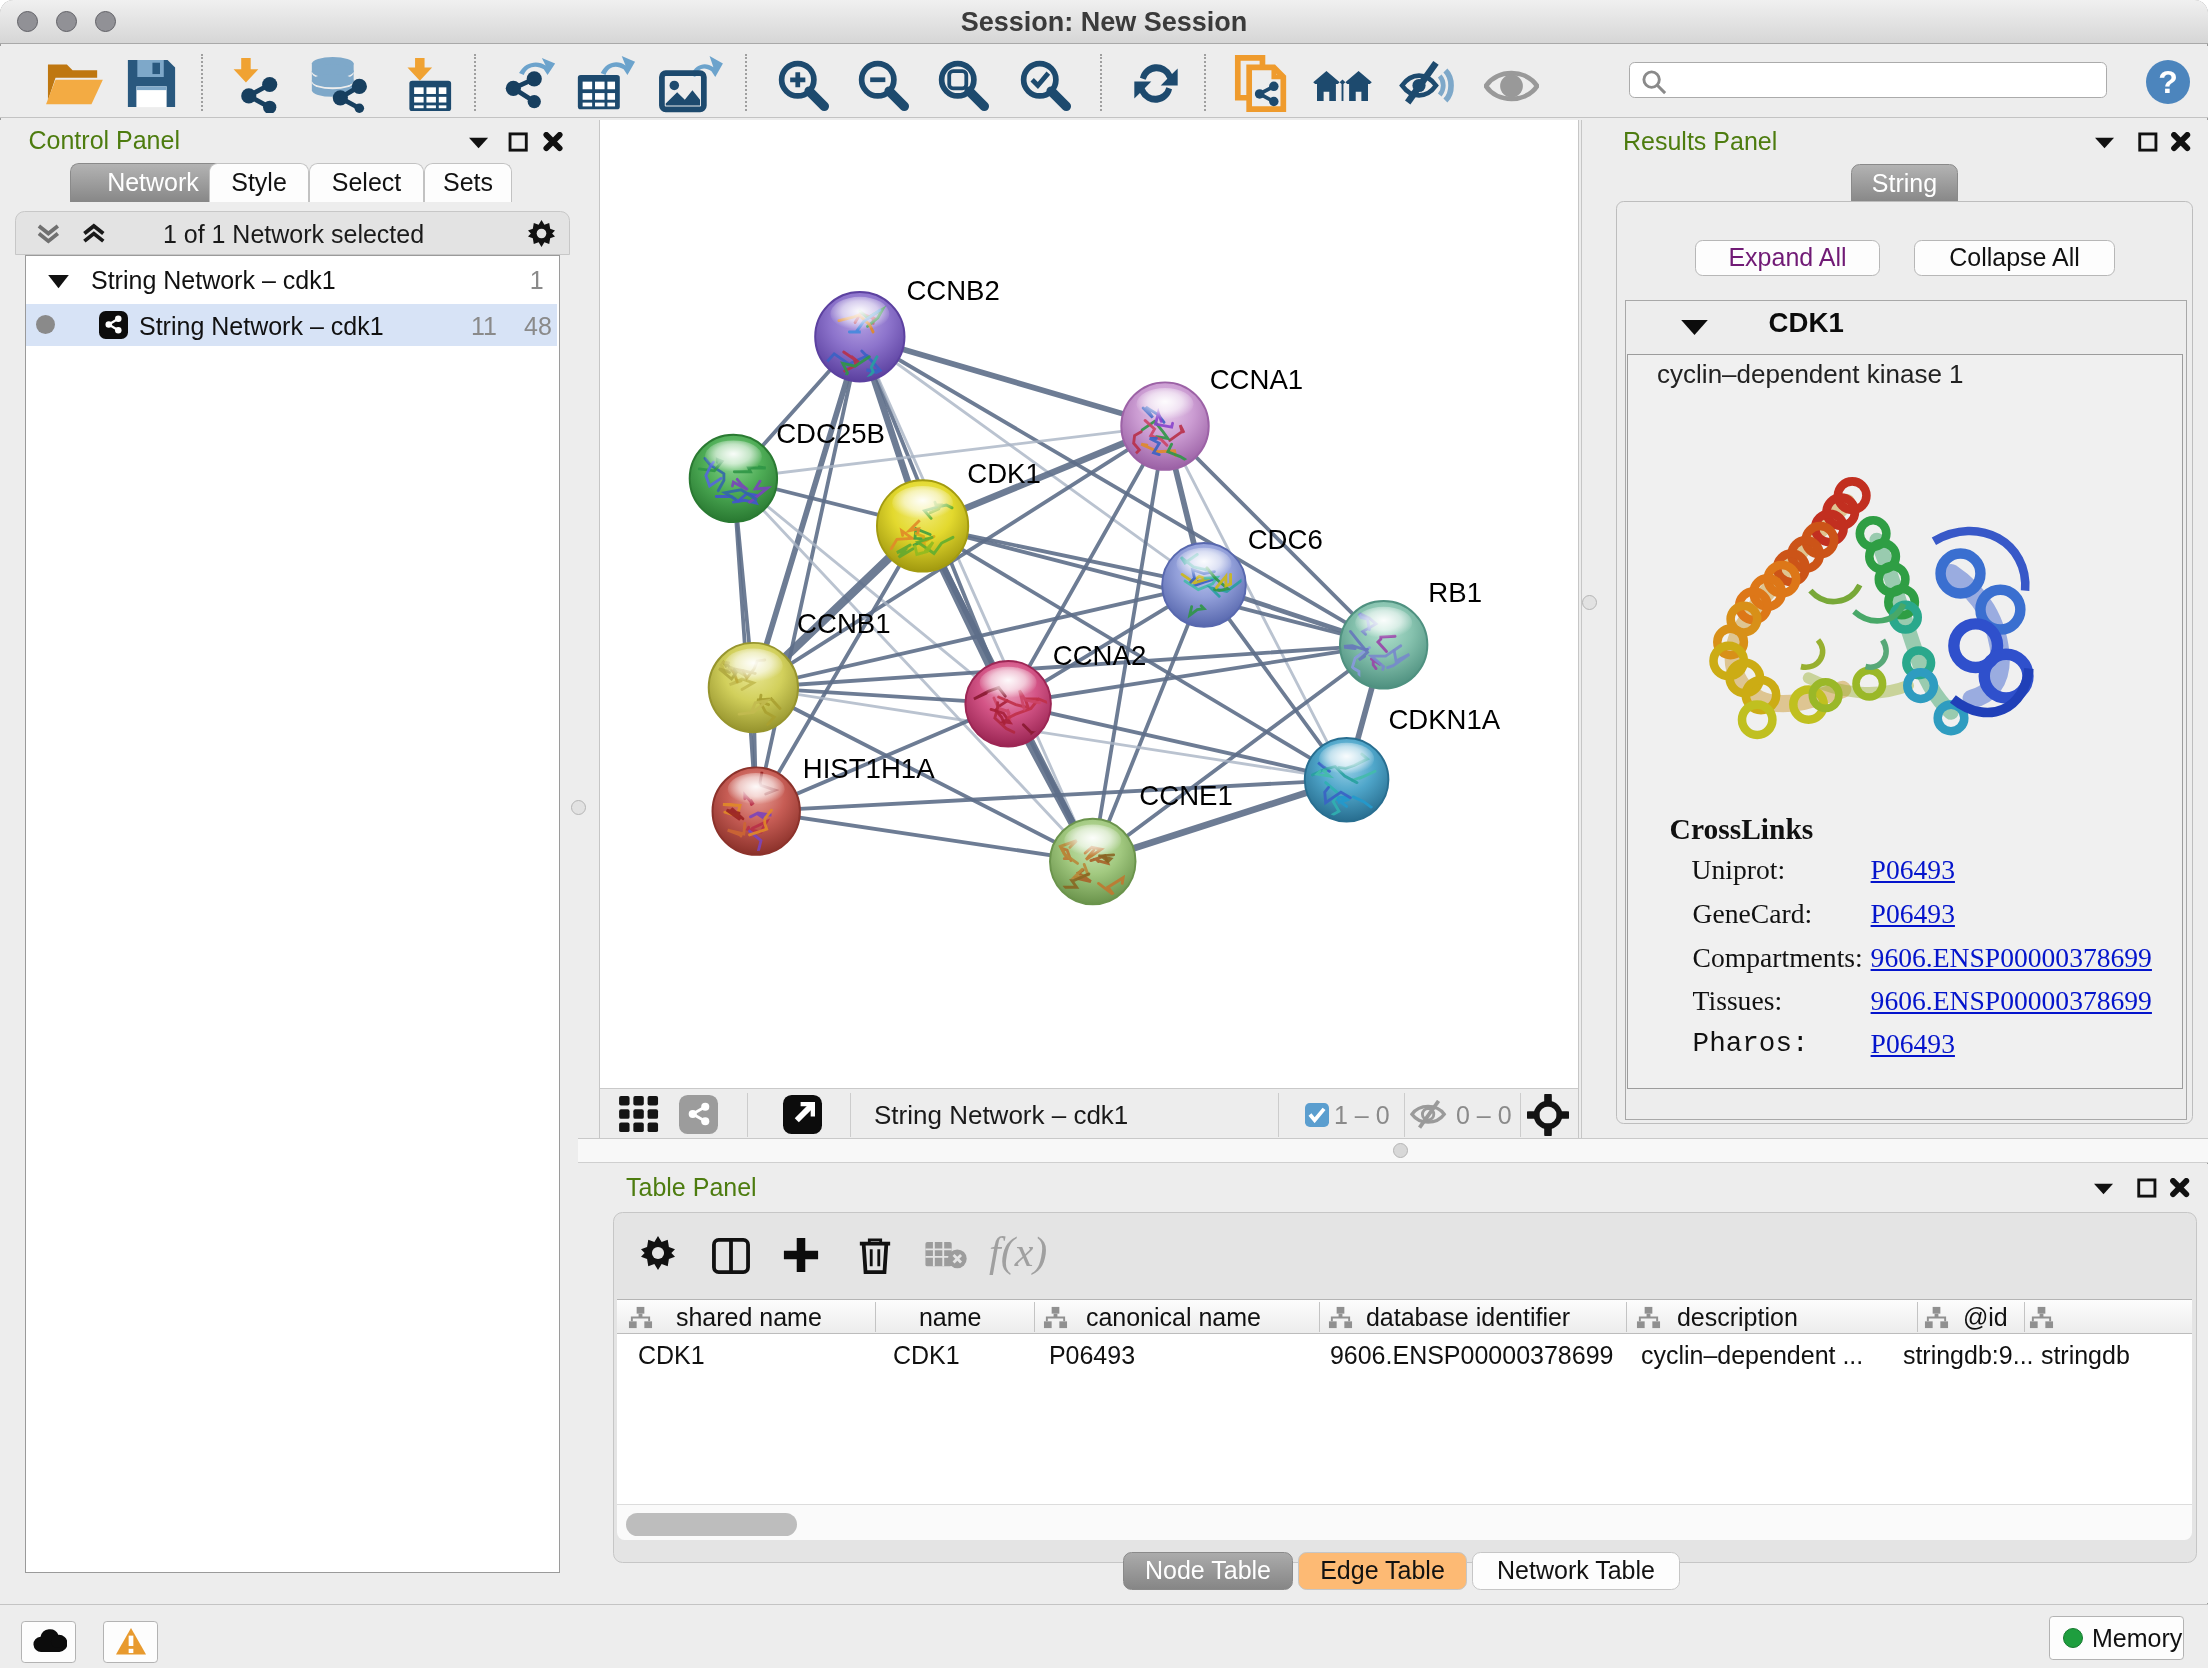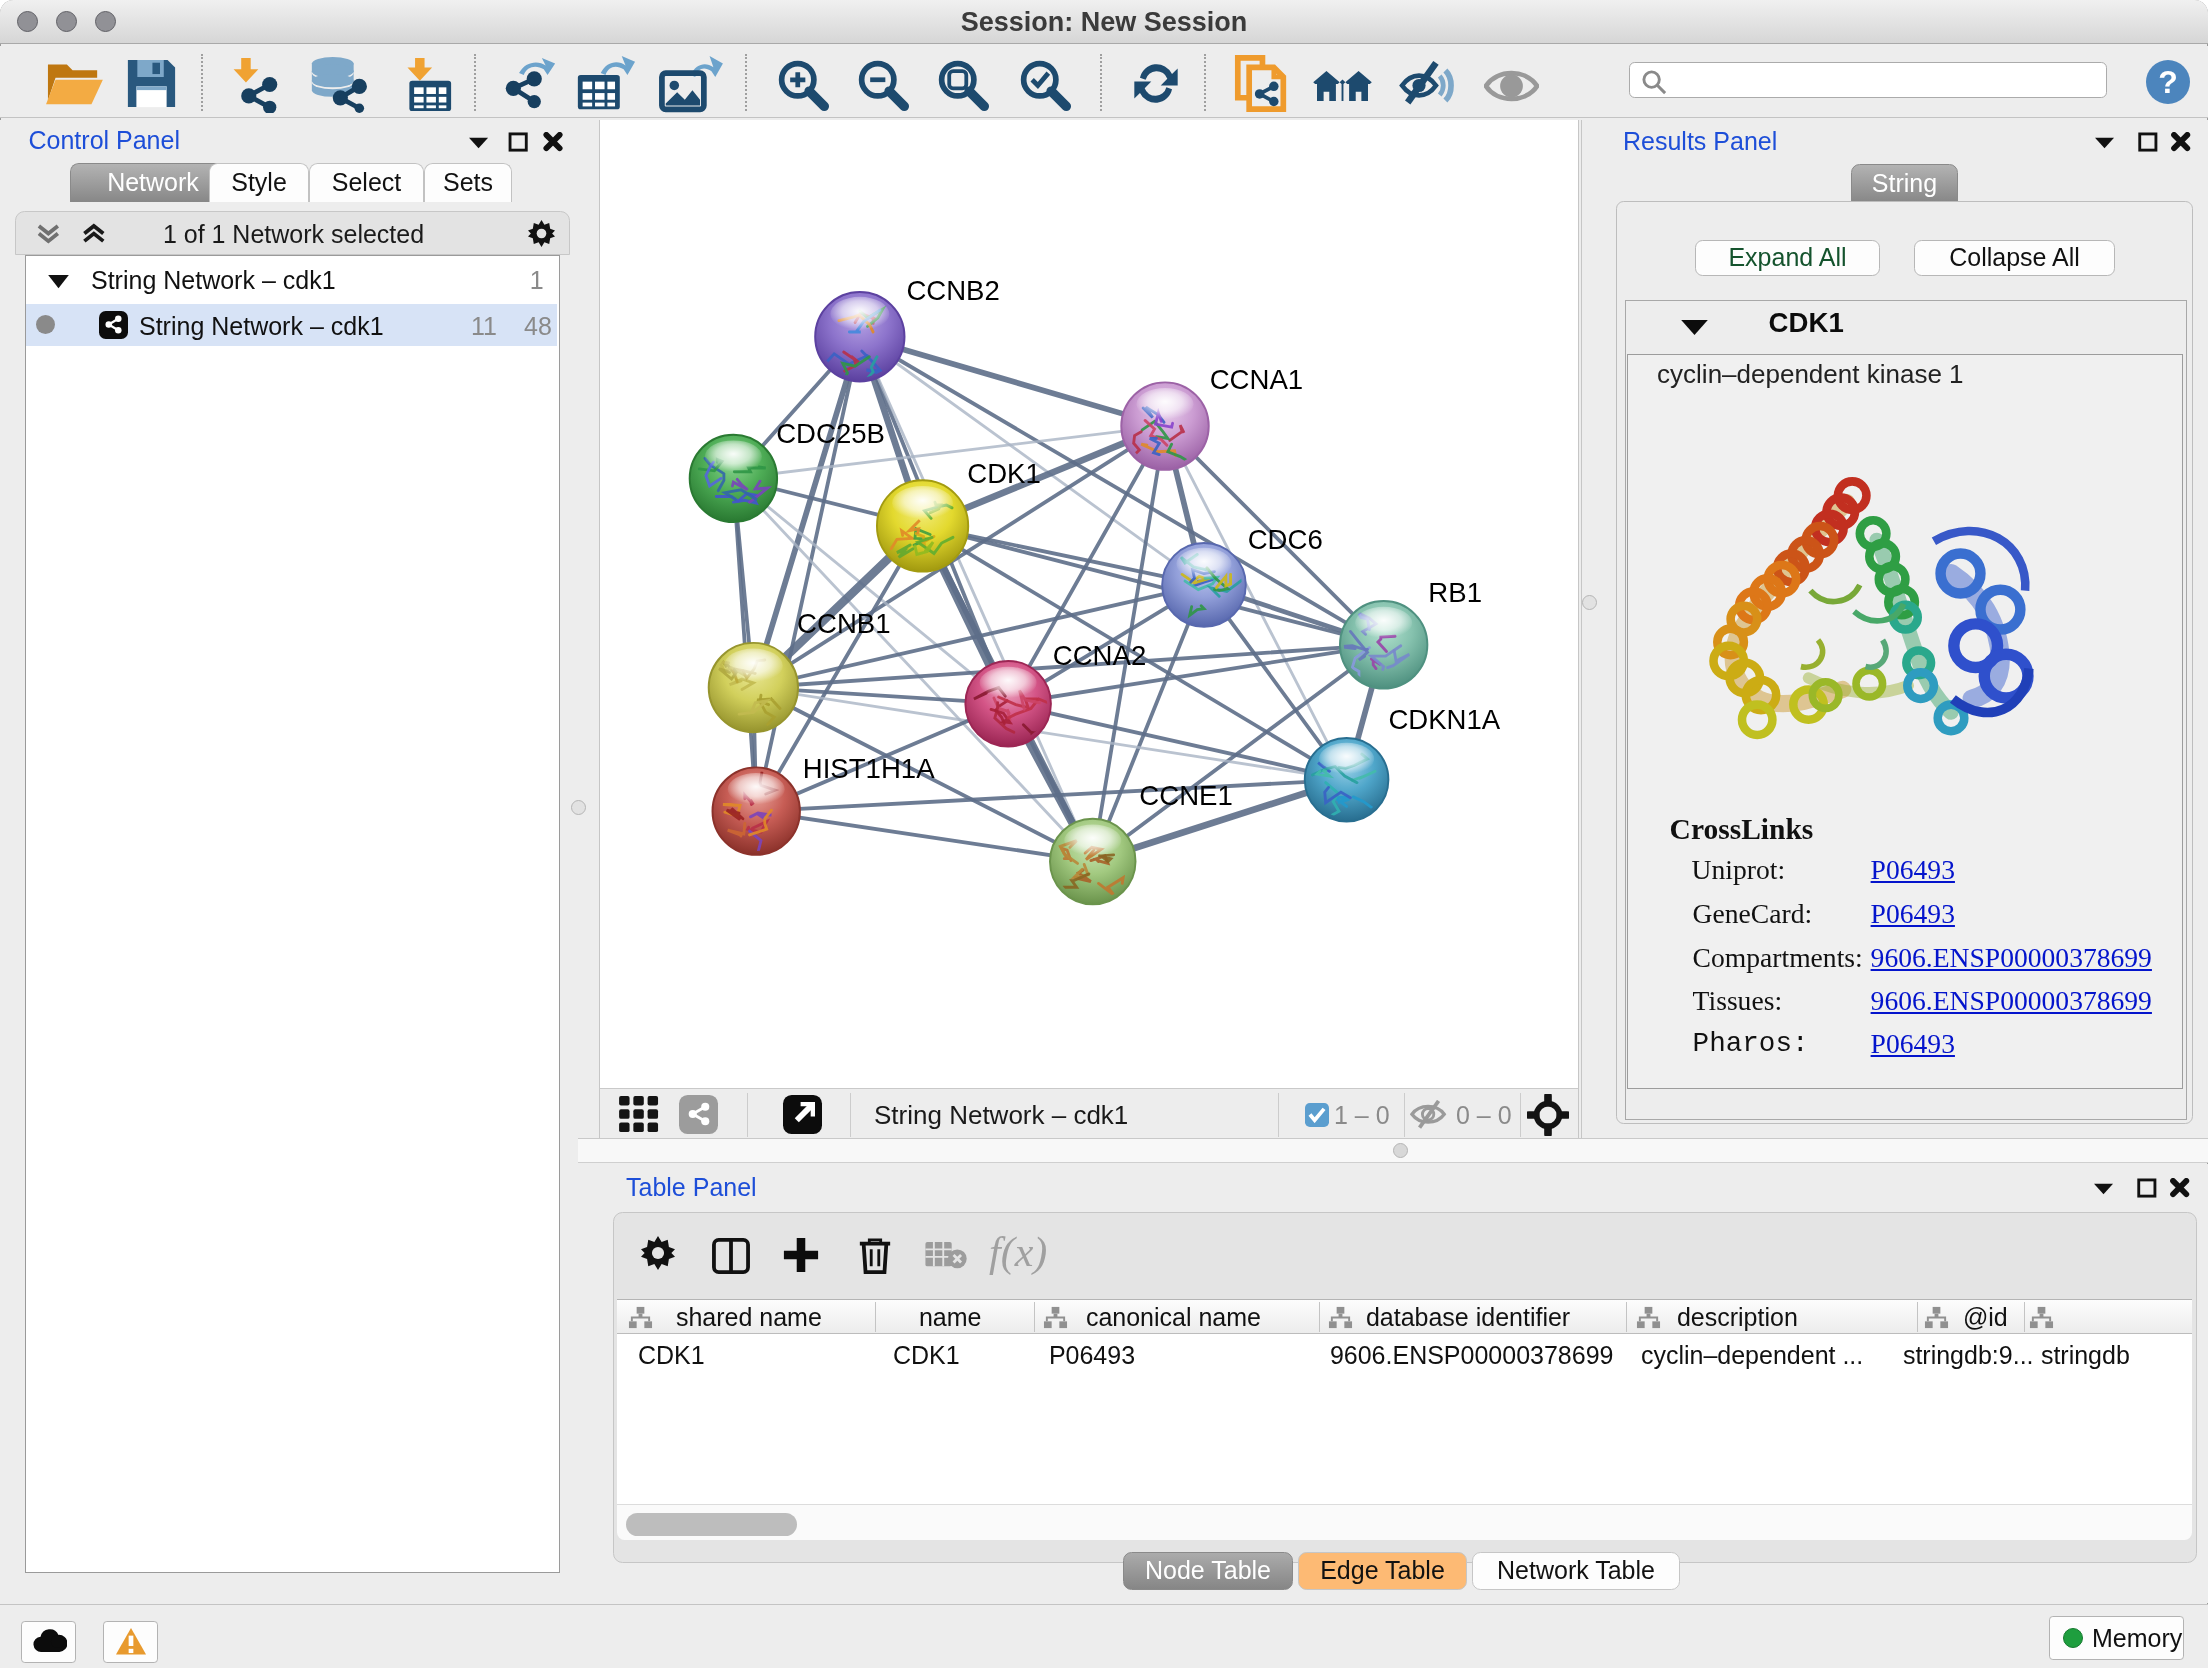--- a/index.html
+++ b/index.html
@@ -12,21 +12,21 @@
 .tl { position:absolute; top:10.5px; width:21px; height:21px; border-radius:50%; background:#919196; border:1.9px solid #606066; }
 #title { position:absolute; top:6.7px; left:0; width:2208px; text-align:center; font-size:27px; font-weight:bold; color:#3b3b3b; }
 
 #toolbar { position:absolute; left:0; top:46px; width:2208px; height:72px; background:#ededed; border-bottom:1.9px solid #c3c3c3; }
 .sep { position:absolute; top:7.6px; height:57px; width:0; border-left:2.9px dotted #9f9f9f; }
 .ticon { position:absolute; }
 #searchbox { position:absolute; left:1629px; top:16px; width:478px; height:36px; background:#ffffff; border:1.9px solid #ababab; border-radius:5.7px; }
 #helpbtn { position:absolute; left:2146px; top:14.3px; width:44px; height:44px; border-radius:50%; background:#4c85bd; color:#fff; font-size:32px; font-weight:bold; text-align:center; line-height:44px; }
 
 #cpanel { position:absolute; left:0; top:120px; width:578px; height:1484px; background:#ededed; }
-.ptitle { font-size:25px; color:#1d4ed8; }
+.ptitle { font-size:25px; color:#4d7c0f; }
 .tab { position:absolute; top:43px; height:39px; font-size:25px; text-align:center; background:#fdfdfd; border:1.9px solid #c2c2c2; border-bottom:none; border-radius:8.6px 8.6px 0 0; color:#111; line-height:36px; }
 .tabsel { background:linear-gradient(#b3b3b3,#878787); color:#fff; border-color:#8a8a8a; }
 
 #netpanel { position:absolute; left:599px; top:120px; width:980px; height:968px; background:#ffffff; border-left:1.9px solid #c6c6c6; border-right:1.9px solid #c6c6c6; }
 #nettb { position:absolute; left:599px; top:1088px; width:980px; height:53px; background:#ededed; border-top:1.9px solid #c9c9c9; border-bottom:1.9px solid #cccccc; border-left:1.9px solid #c6c6c6; border-right:1.9px solid #c6c6c6; }
 .ntsep { position:absolute; top:3.8px; height:44px; width:0; border-left:1.9px solid #cccccc; }
 
 #rpanel { position:absolute; left:1581px; top:120px; width:628px; height:1020px; background:#ededed; border-left:1.9px solid #c6c6c6; }
 
 #hstrip { position:absolute; left:578px; top:1138px; width:1630px; height:25px; background:#f8f8f8; border-top:1.9px solid #c9c9c9; border-bottom:1.9px solid #cfcfcf; }
@@ -626,21 +626,21 @@
   </div>
   <div id="rpanel">
     <div class="ptitle abs" style="left:41px; top:6.7px;">Results Panel</div>
     <svg class="abs" style="left:513px; top:12.4px;" width="99" height="21" viewBox="0 0 104 22">
       <path d="M0 6 L20 6 L10 17 Z" fill="#111"></path>
       <rect x="47" y="2" width="17" height="17" fill="none" stroke="#111" stroke-width="3"></rect>
       <path d="M83 3 L97 17 M97 3 L83 17" stroke="#111" stroke-width="6" stroke-linecap="round"></path>
     </svg>
     <div class="abs" style="left:269px; top:44px; width:107px; height:39px; background:linear-gradient(#b3b3b3,#878787); border:1.9px solid #8a8a8a; border-radius:8.6px 8.6px 0 0; color:#fff; font-size:25px; text-align:center; line-height:36px;">String</div>
     <div class="abs" style="left:34px; top:81px; width:577px; height:923px; background:#ededed; border:1.9px solid #bdbdbd; border-radius:7.6px;">
-      <div class="abs" style="left:78px; top:38px; width:185px; height:36px; background:#fdfdfd; border:1.9px solid #b7b7b7; border-radius:7.6px; font-size:25px; color:#14532d; text-align:center; line-height:33px;">Expand All</div>
+      <div class="abs" style="left:78px; top:38px; width:185px; height:36px; background:#fdfdfd; border:1.9px solid #b7b7b7; border-radius:7.6px; font-size:25px; color:#701a75; text-align:center; line-height:33px;">Expand All</div>
       <div class="abs" style="left:297px; top:38px; width:201px; height:36px; background:#fdfdfd; border:1.9px solid #b7b7b7; border-radius:7.6px; font-size:25px; color:#111; text-align:center; line-height:33px;">Collapse All</div>
       <div class="abs" style="left:7.6px; top:98px; width:562px; height:820px; background:#ededed; border:1.9px solid #a8a8a8;">
         <svg class="abs" style="left:55px; top:17px;" width="27" height="19" viewBox="0 0 28 20">
             <path d="M0 2 L28 2 L14 18 Z" fill="#0c0c0c"></path>
           </svg>
         <div class="abs" style="left:143px; top:5.7px; font-size:27.6px; font-weight:bold; color:#0c0c0c;">CDK1</div>
         <div class="abs" style="left:1px; top:53px; width:556px; height:735px; background:#f0f0f0; border:1.9px solid #9c9c9c;">
           <div class="abs" style="left:29.5px; top:3.8px; font-size:26px; color:#222;">cyclin–dependent kinase 1</div>
           <svg class="abs" style="left:38px; top:95px;" width="380" height="323" viewBox="0 0 400 340">
 <g fill="none" stroke-linecap="round" stroke-opacity="0.45">

